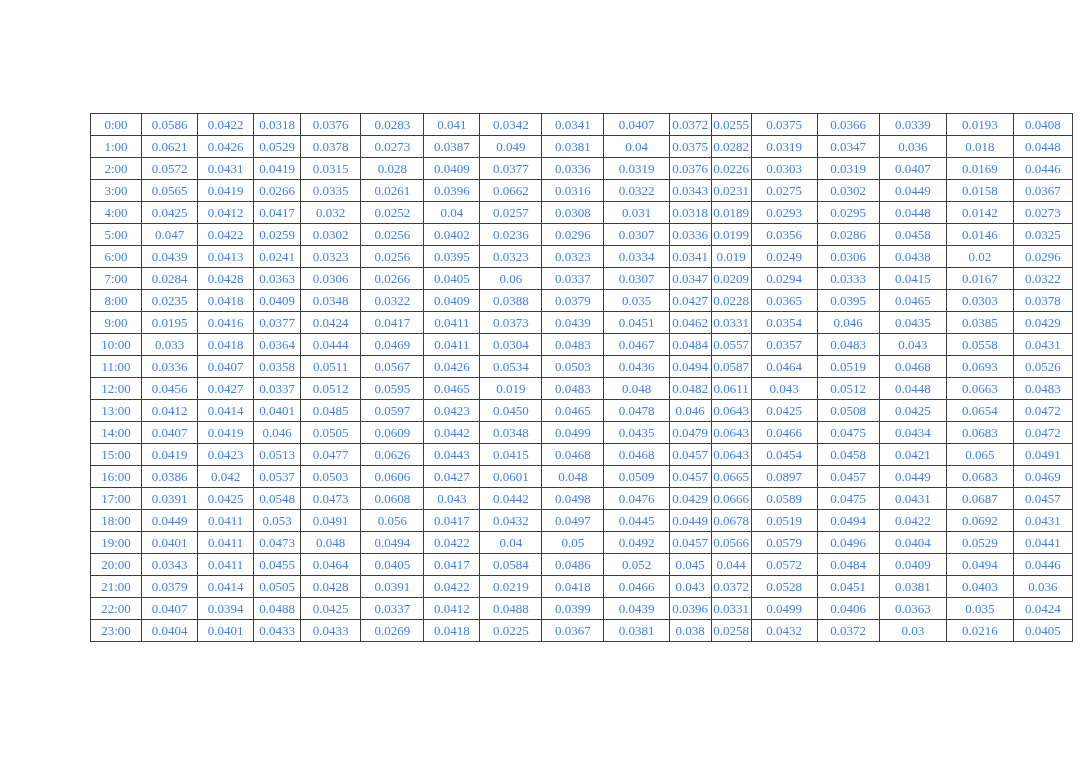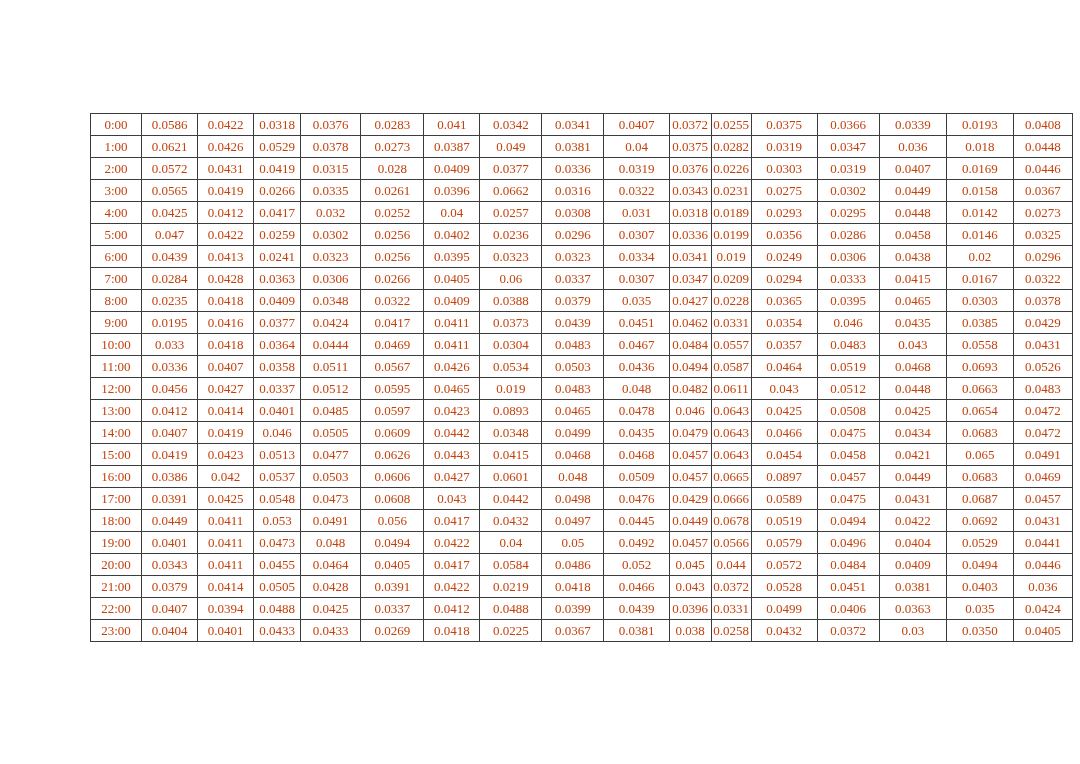--- a/index.html
+++ b/index.html
@@ -17,21 +17,21 @@
   table.data-table {
     position: absolute;
     left: 90px;
     top: 113px;
     width: 983px;
     height: 527px;
     border-collapse: collapse;
     table-layout: fixed;
     font-family: "Liberation Serif", "DejaVu Serif", serif;
     font-size: 13px;
-    color: #c2410c;
+    color: #3b82f6;
   }
   table.data-table td {
     border: 1px solid #3c3c3c;
     text-align: center;
     vertical-align: middle;
     padding: 0;
     height: 21px;
     white-space: nowrap;
     overflow: hidden;
   }
@@ -309,21 +309,21 @@
           <td>0.0483</td>
         </tr>
         <tr>
           <td>13:00</td>
           <td>0.0412</td>
           <td>0.0414</td>
           <td>0.0401</td>
           <td>0.0485</td>
           <td>0.0597</td>
           <td>0.0423</td>
-          <td>0.0893</td>
+          <td>0.0450</td>
           <td>0.0465</td>
           <td>0.0478</td>
           <td>0.046</td>
           <td>0.0643</td>
           <td>0.0425</td>
           <td>0.0508</td>
           <td>0.0425</td>
           <td>0.0654</td>
           <td>0.0472</td>
         </tr>
@@ -507,18 +507,18 @@
           <td>0.0269</td>
           <td>0.0418</td>
           <td>0.0225</td>
           <td>0.0367</td>
           <td>0.0381</td>
           <td>0.038</td>
           <td>0.0258</td>
           <td>0.0432</td>
           <td>0.0372</td>
           <td>0.03</td>
-          <td>0.0350</td>
+          <td>0.0216</td>
           <td>0.0405</td>
         </tr>
       </tbody>
   </table>
 </div>
 
 </body></html>

